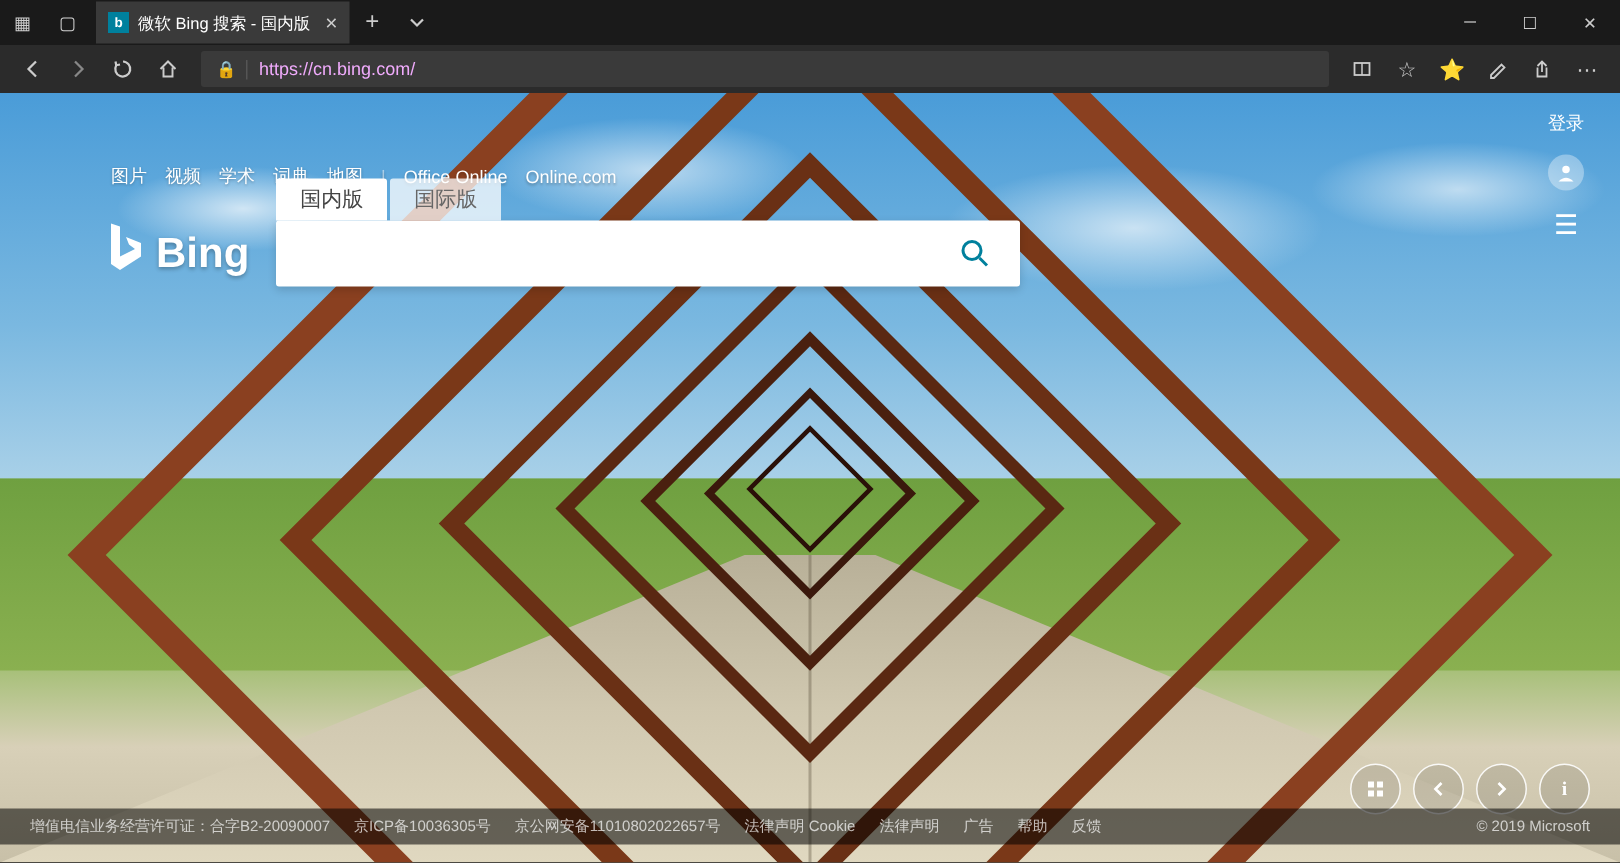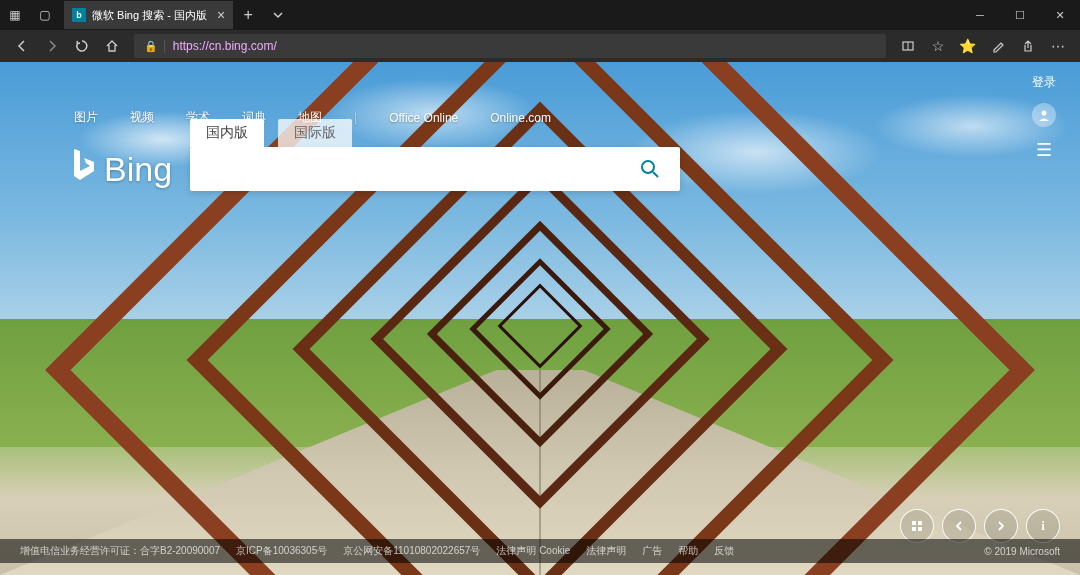--- a/index.html
+++ b/index.html
@@ -54,36 +54,36 @@
 .f1 { width: 700px; height: 700px; border-width: 18px; top: 60%; border-color: #8a4020; }
 .f2 { width: 500px; height: 500px; border-width: 15px; top: 58%; border-color: #7a3818; }
 .f3 { width: 350px; height: 350px; border-width: 12px; top: 56%; border-color: #6a3015; }
 .f4 { width: 240px; height: 240px; border-width: 9px; top: 54%; border-color: #5a2812; }
 .f5 { width: 160px; height: 160px; border-width: 7px; top: 53%; border-color: #4a200f; }
 .f6 { width: 100px; height: 100px; border-width: 5px; top: 52%; border-color: #3a180c; }
 .f7 { width: 60px; height: 60px; border-width: 3px; top: 51.5%; border-color: #2a1008; }
 
 
 .topnav { position: absolute; top: 12px; left: 0; right: 0; display: flex; align-items: center; padding: 0 24px; color: #fff; font-size: 12px; }
-.topnav-links { display: flex; gap: 32px; align-items: center; padding-left: 50px; }
+.topnav-links { display: flex; gap: 12px; align-items: center; padding-left: 50px; }
 .topnav-links span { text-shadow: 0 1px 2px rgba(0,0,0,0.3); }
 .divider { color: rgba(255,255,255,0.5); }
 .topnav-right { margin-left: auto; display: flex; align-items: center; gap: 12px; flex-direction: column; }
 .avatar { width: 24px; height: 24px; border-radius: 50%; background: rgba(255,255,255,0.35); display: flex; align-items: center; justify-content: center; }
 .menu-btn { color: #fff; font-size: 18px; }
 
 
 .search-row { position: absolute; top: 85px; left: 70px; right: 400px; display: flex; align-items: flex-end; gap: 18px; }
 .logo { color: #fff; display: flex; align-items: center; gap: 8px; text-shadow: 0 1px 3px rgba(0,0,0,0.3); }
 .logo-icon { font-size: 32px; font-weight: 300; }
-.logo-text { font-size: 34px; font-weight: 400; }
+.logo-text { font-size: 28px; font-weight: 700; }
 .search-wrap { flex: 1; position: relative; }
 .tabs { display: flex; position: absolute; top: -28px; left: 0; }
 .search-tab { background: #fff; padding: 5px 16px; font-size: 14px; color: #444; border-top-left-radius: 2px; border-top-right-radius: 2px; }
-.search-tab.inactive { background: rgba(255,255,255,0.75); color: #666; margin-left: 14px; }
+.search-tab.inactive { background: rgba(255,255,255,0.75); color: #666; margin-left: 2px; }
 .search-box { background: #fff; height: 44px; border-radius: 2px; display: flex; align-items: center; padding: 0 8px 0 14px; box-shadow: 0 2px 6px rgba(0,0,0,0.15); }
 .search-box input { flex: 1; border: none; outline: none; font-size: 15px; }
 .search-icon { color: #00809d; font-size: 20px; padding: 0 12px; display: flex; }
 
 
 .bottom-controls { position: absolute; bottom: 32px; right: 20px; display: flex; gap: 8px; }
 .circle-btn { width: 34px; height: 34px; border: 1.5px solid rgba(255,255,255,0.9); border-radius: 50%; display: flex; align-items: center; justify-content: center; color: #fff; font-size: 13px; background: rgba(0,0,0,0.1); }
 
 
 .footer { position: absolute; bottom: 12px; left: 0; right: 0; height: 24px; background: rgba(0,0,0,0.55); display: flex; align-items: center; padding: 0 20px; font-size: 10px; color: rgba(255,255,255,0.7); gap: 16px; }

